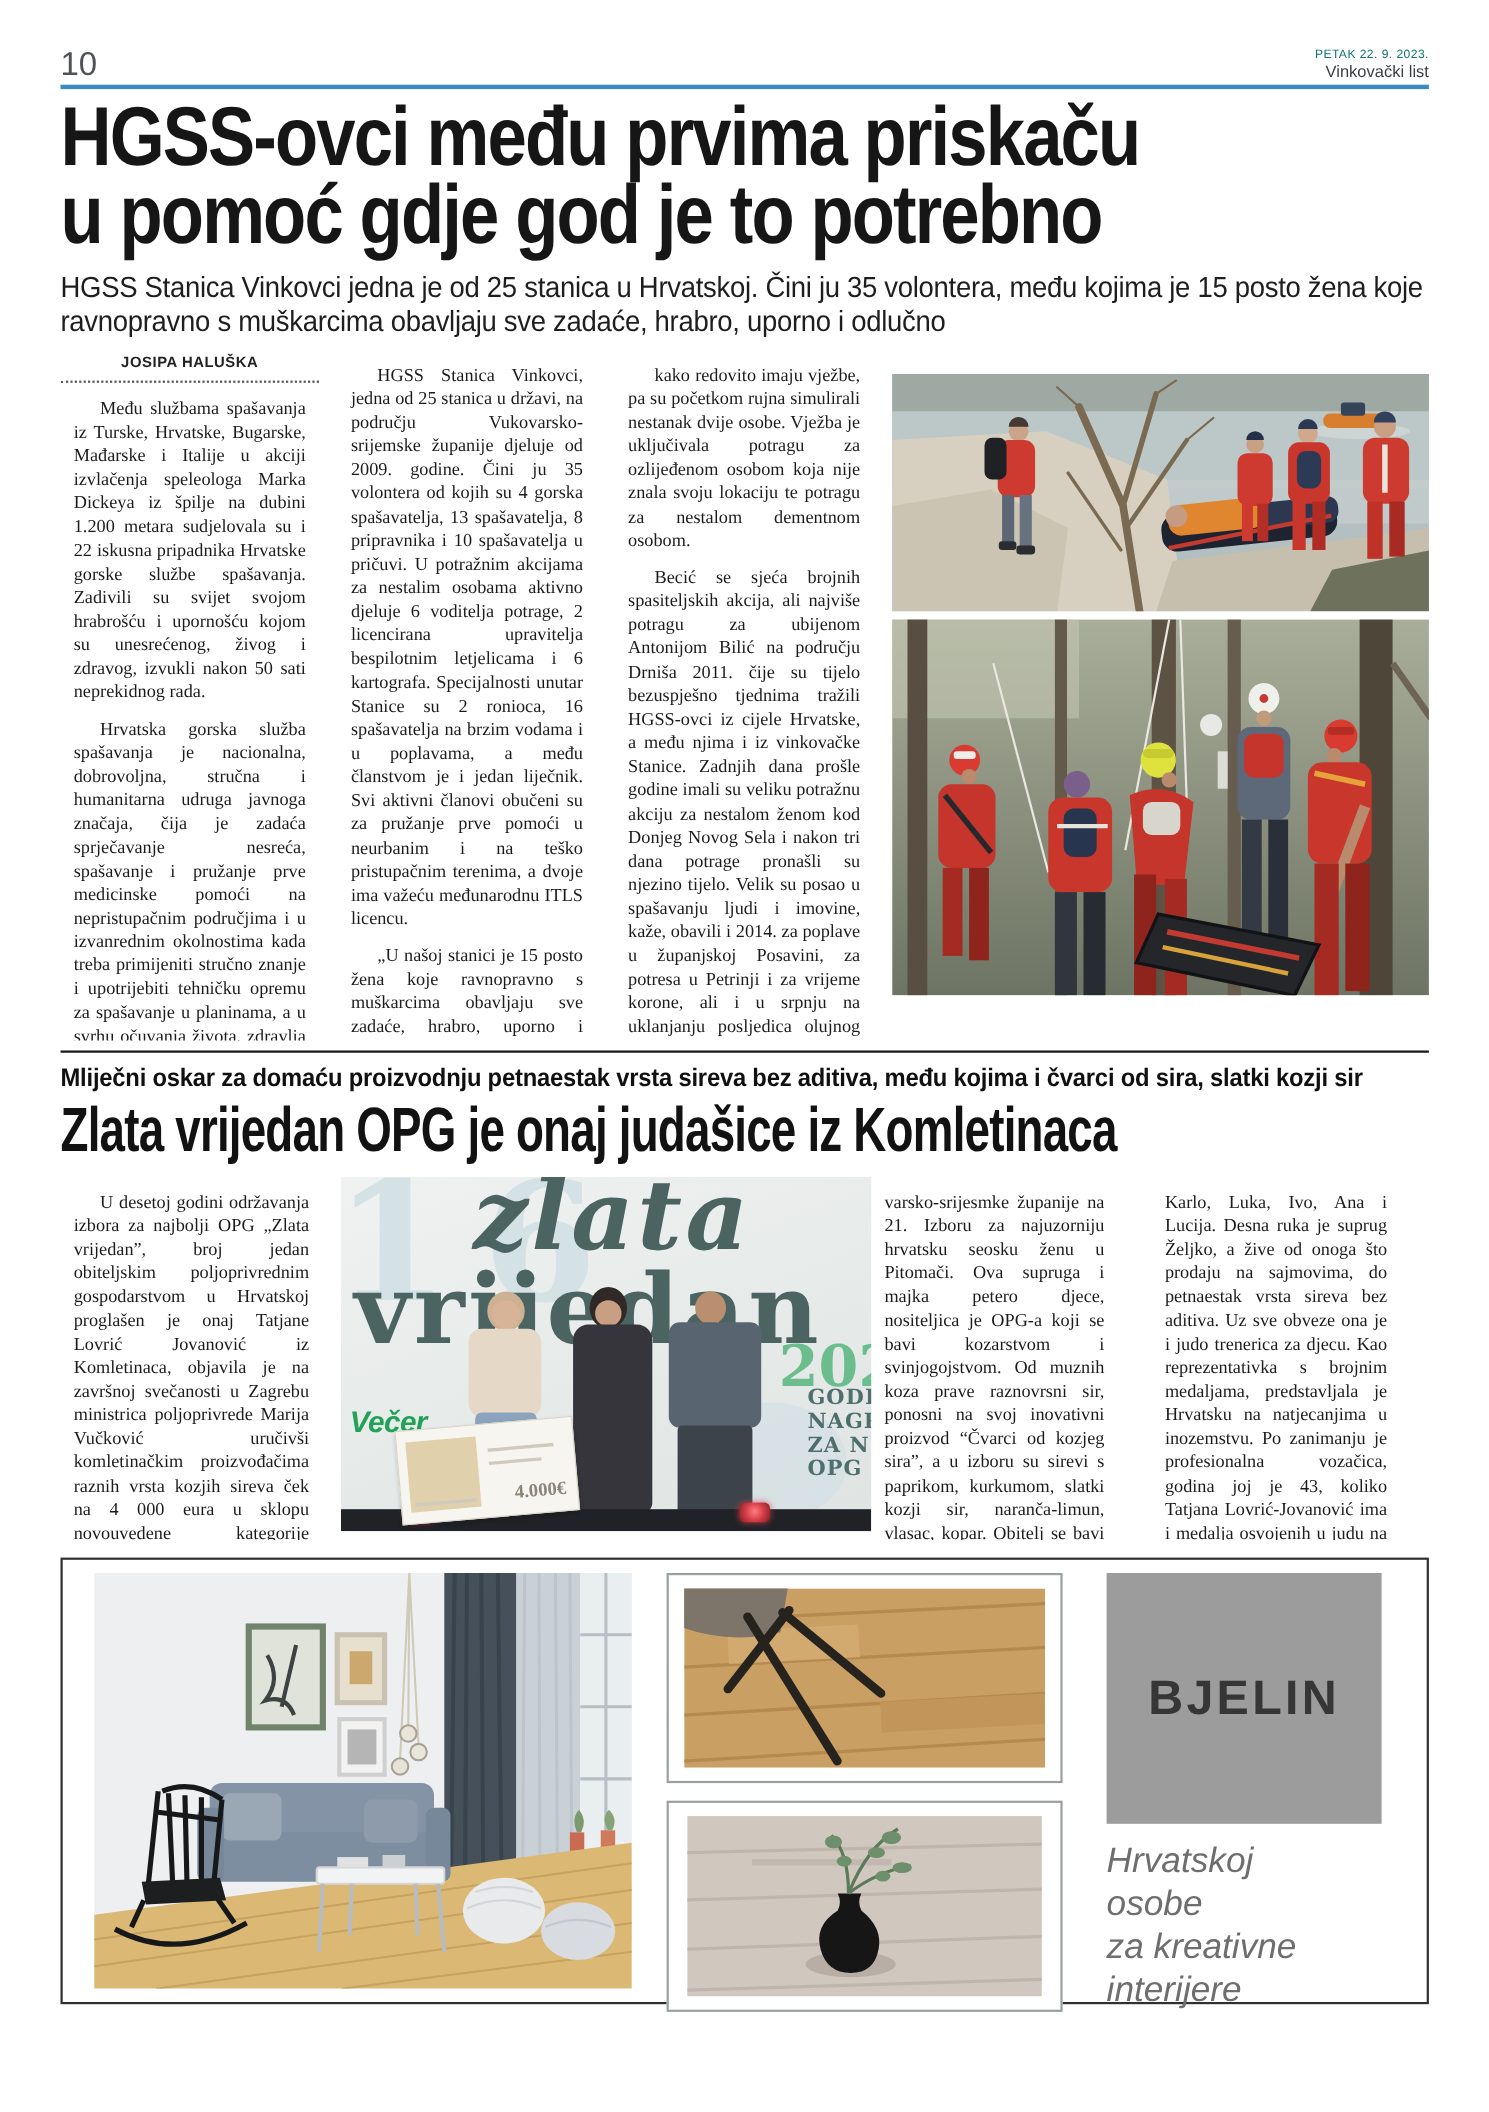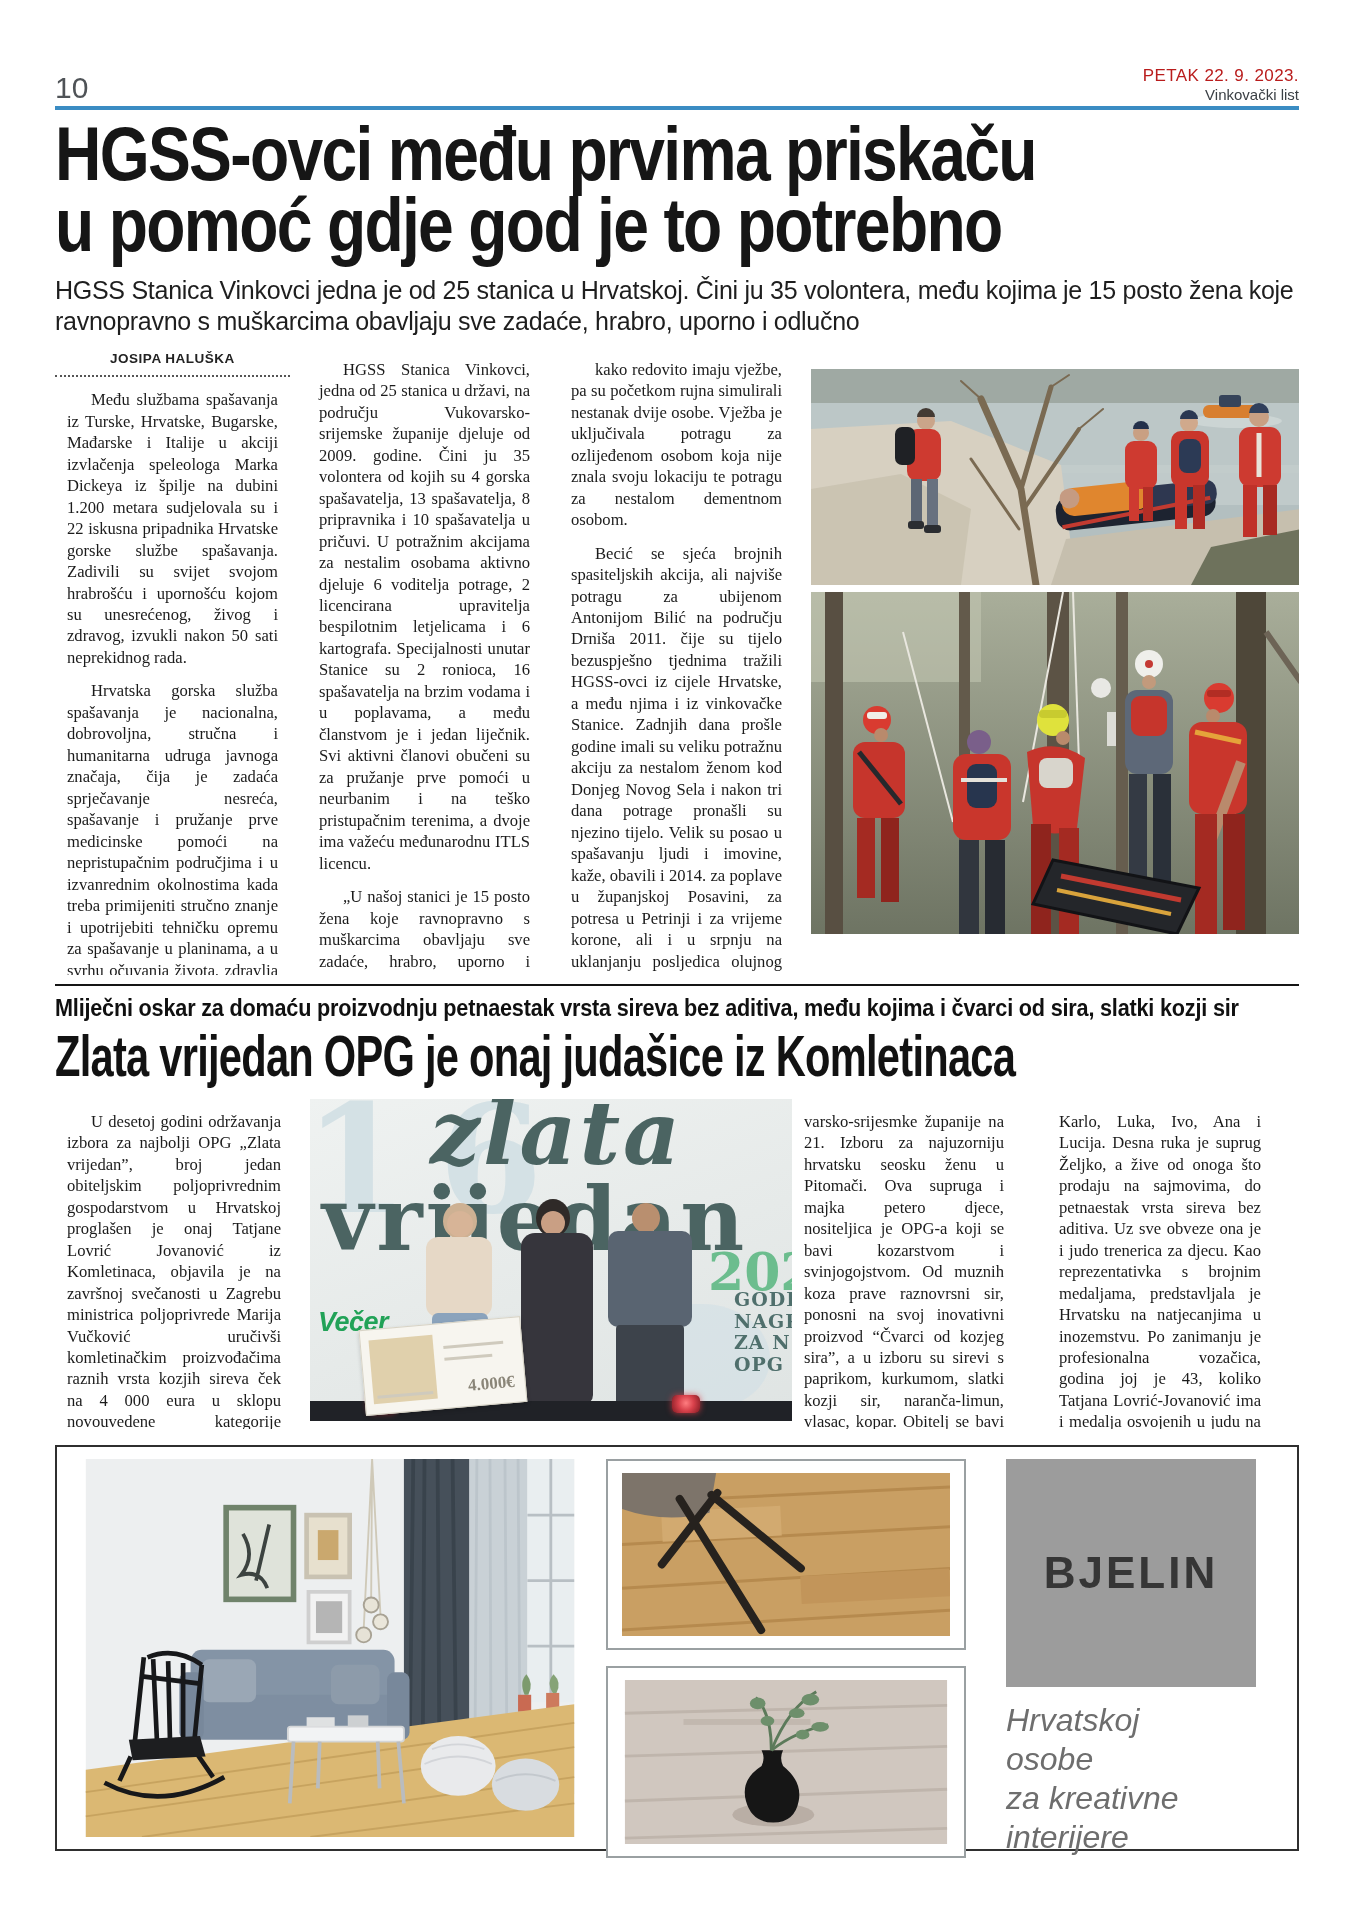--- a/index.html
+++ b/index.html
@@ -8,24 +8,24 @@
     --body-ink:#1b1b1b;
     --bjelin-gray:#9c9c9c;
   }
   *{box-sizing:border-box;}
   html,body{margin:0;padding:0;background:#fff;}
   .page{
     position:relative;width:1354px;height:1920px;overflow:hidden;
     background:#fff;padding:0 55px;font-family:"Liberation Sans",sans-serif;
   }
   
-  .masthead{display:flex;justify-content:space-between;align-items:flex-end;padding-top:66px;}
+  .masthead{display:flex;justify-content:space-between;align-items:flex-end;padding-top:44px;}
   .pageno{font-size:30px;color:#4f5357;font-weight:400;line-height:1;}
   .pubinfo{text-align:right;line-height:1.15;}
-  .pub-date{font-size:17px;color:#b91c1c;letter-spacing:.4px;}
+  .pub-date{font-size:11px;color:#0f766e;letter-spacing:.4px;}
   .pub-name{font-size:15px;font-weight:400;color:#3a3f44;}
   .bluerule{height:4px;background:var(--accent-blue);margin-top:3px;}
   
   .headline{
     margin:8px 0 0;color:var(--ink);font-weight:700;font-size:76px;line-height:.94;
     letter-spacing:-2px;white-space:nowrap;width:120%;
     transform:scaleX(.845);transform-origin:left top;
   }
   .deck{
     margin:14px 0 0;font-size:26.5px;line-height:1.17;color:#1e1e1e;

